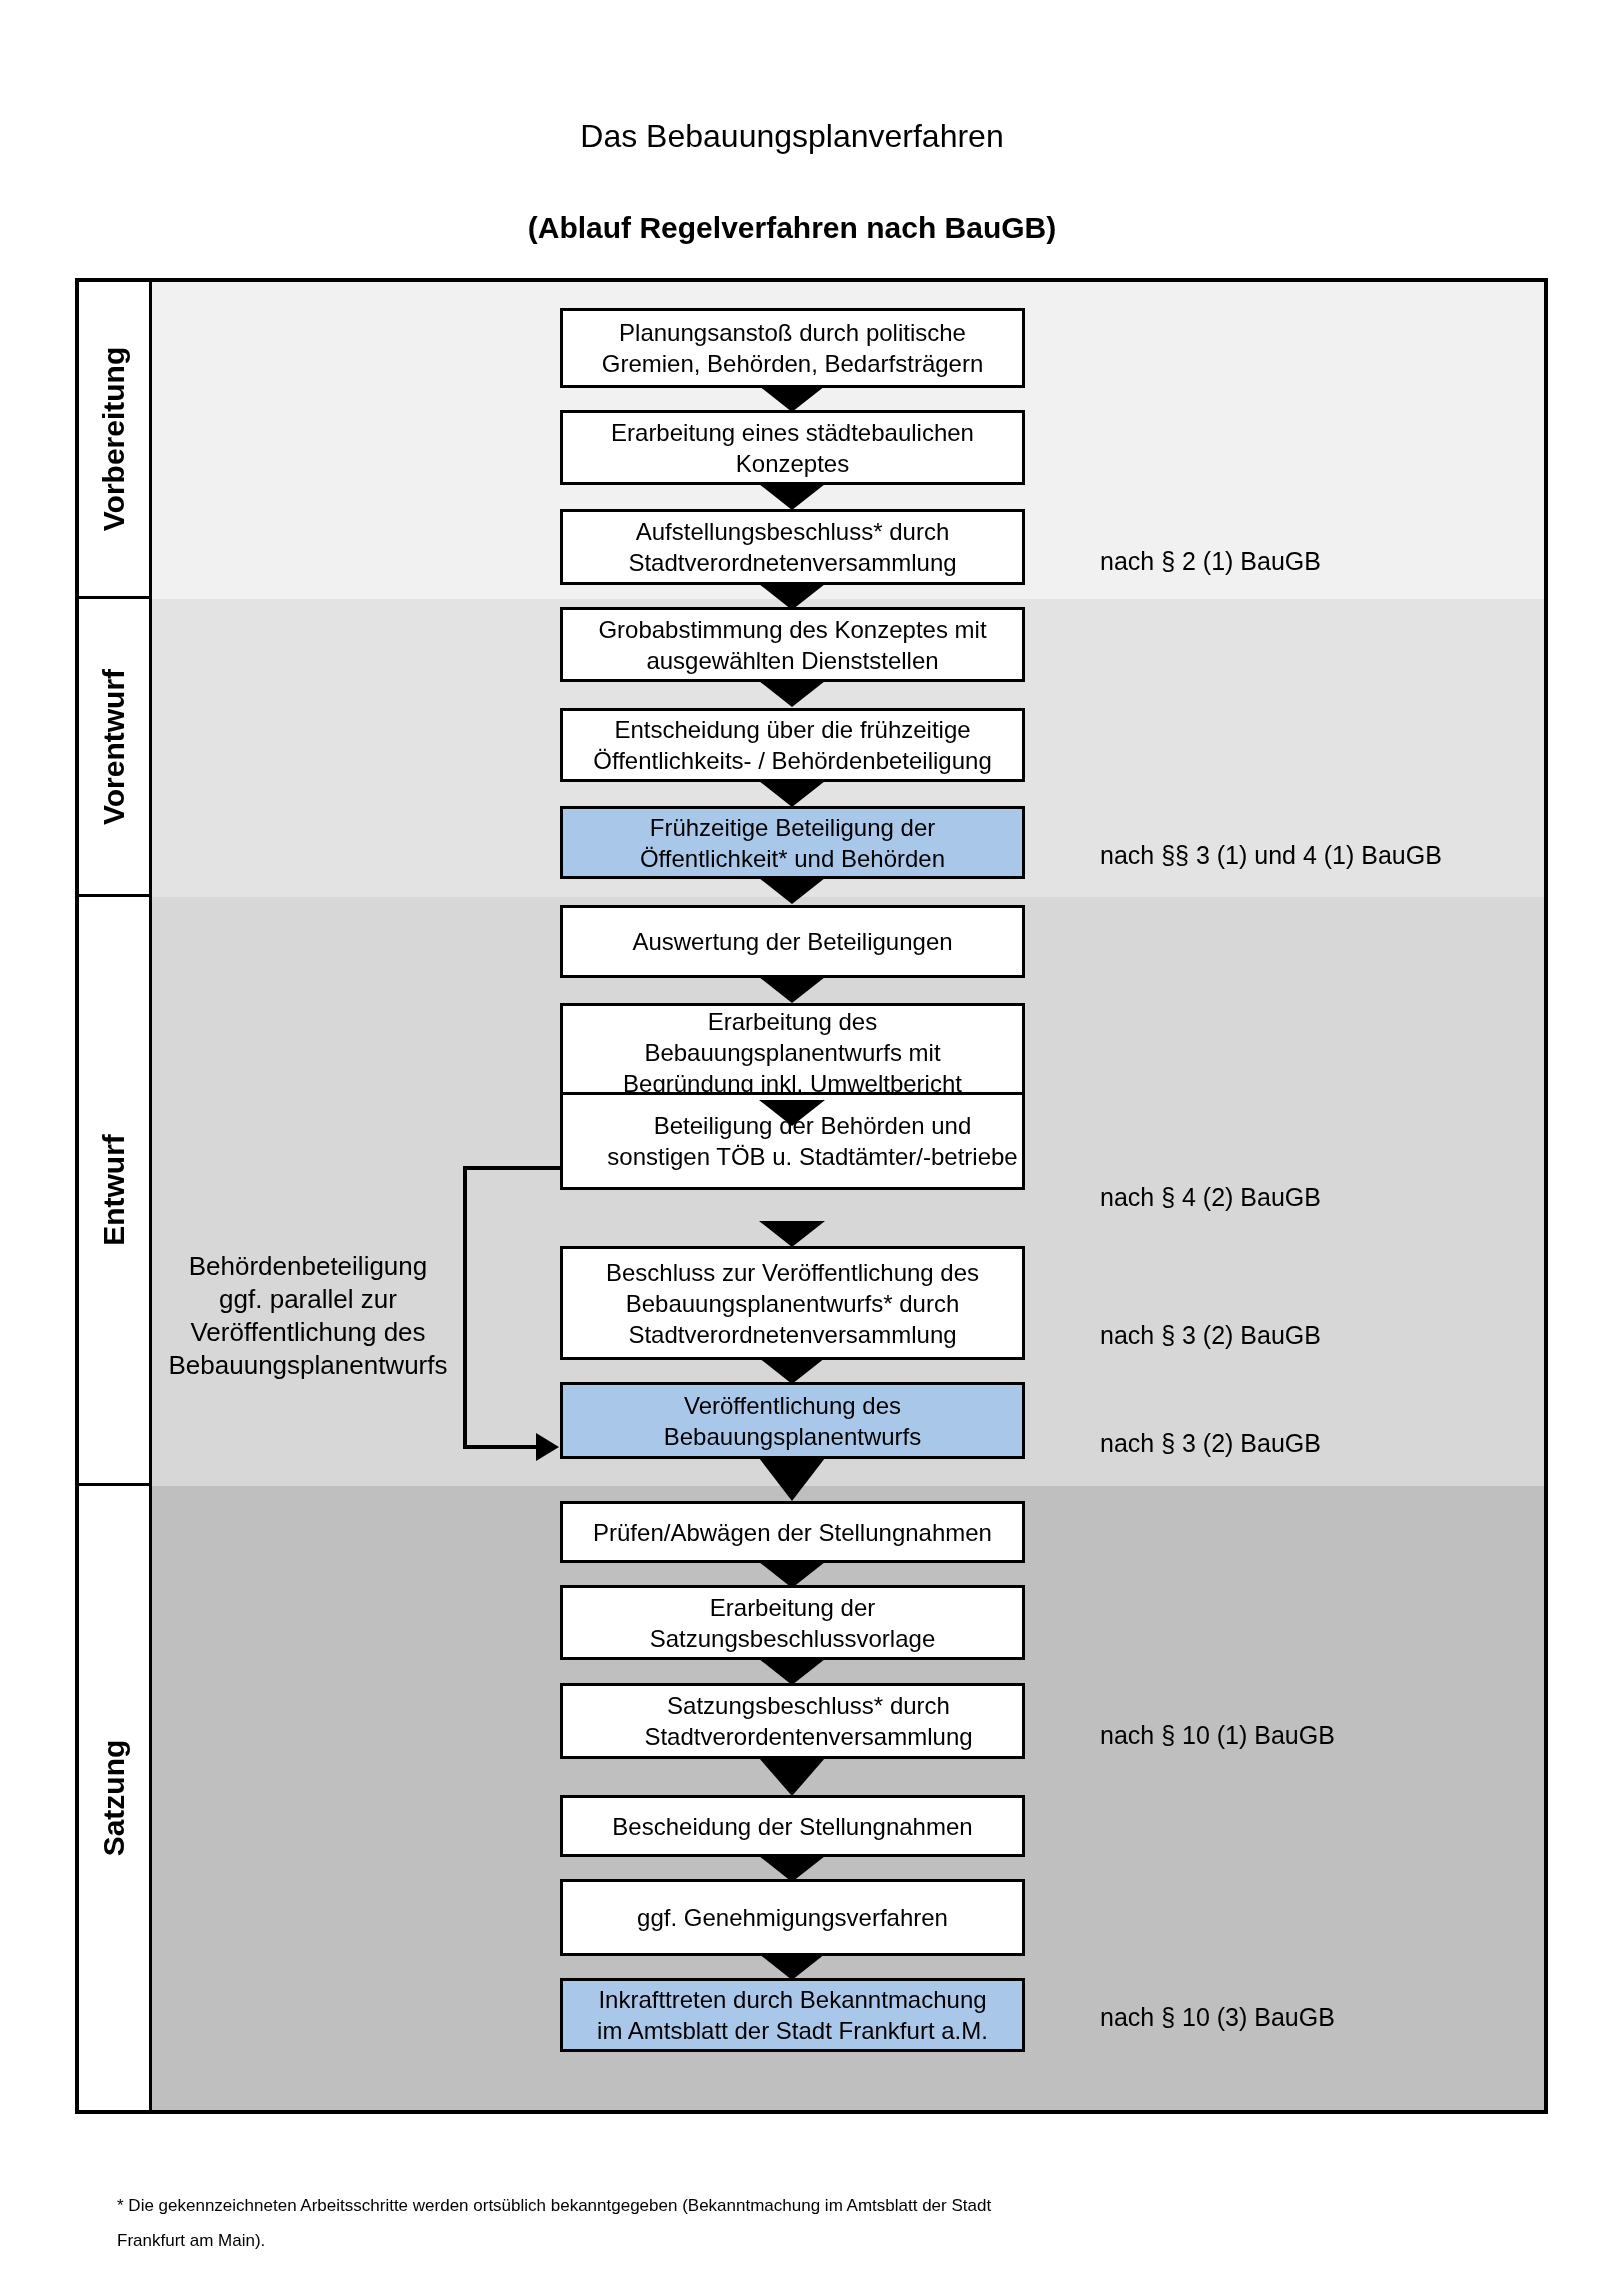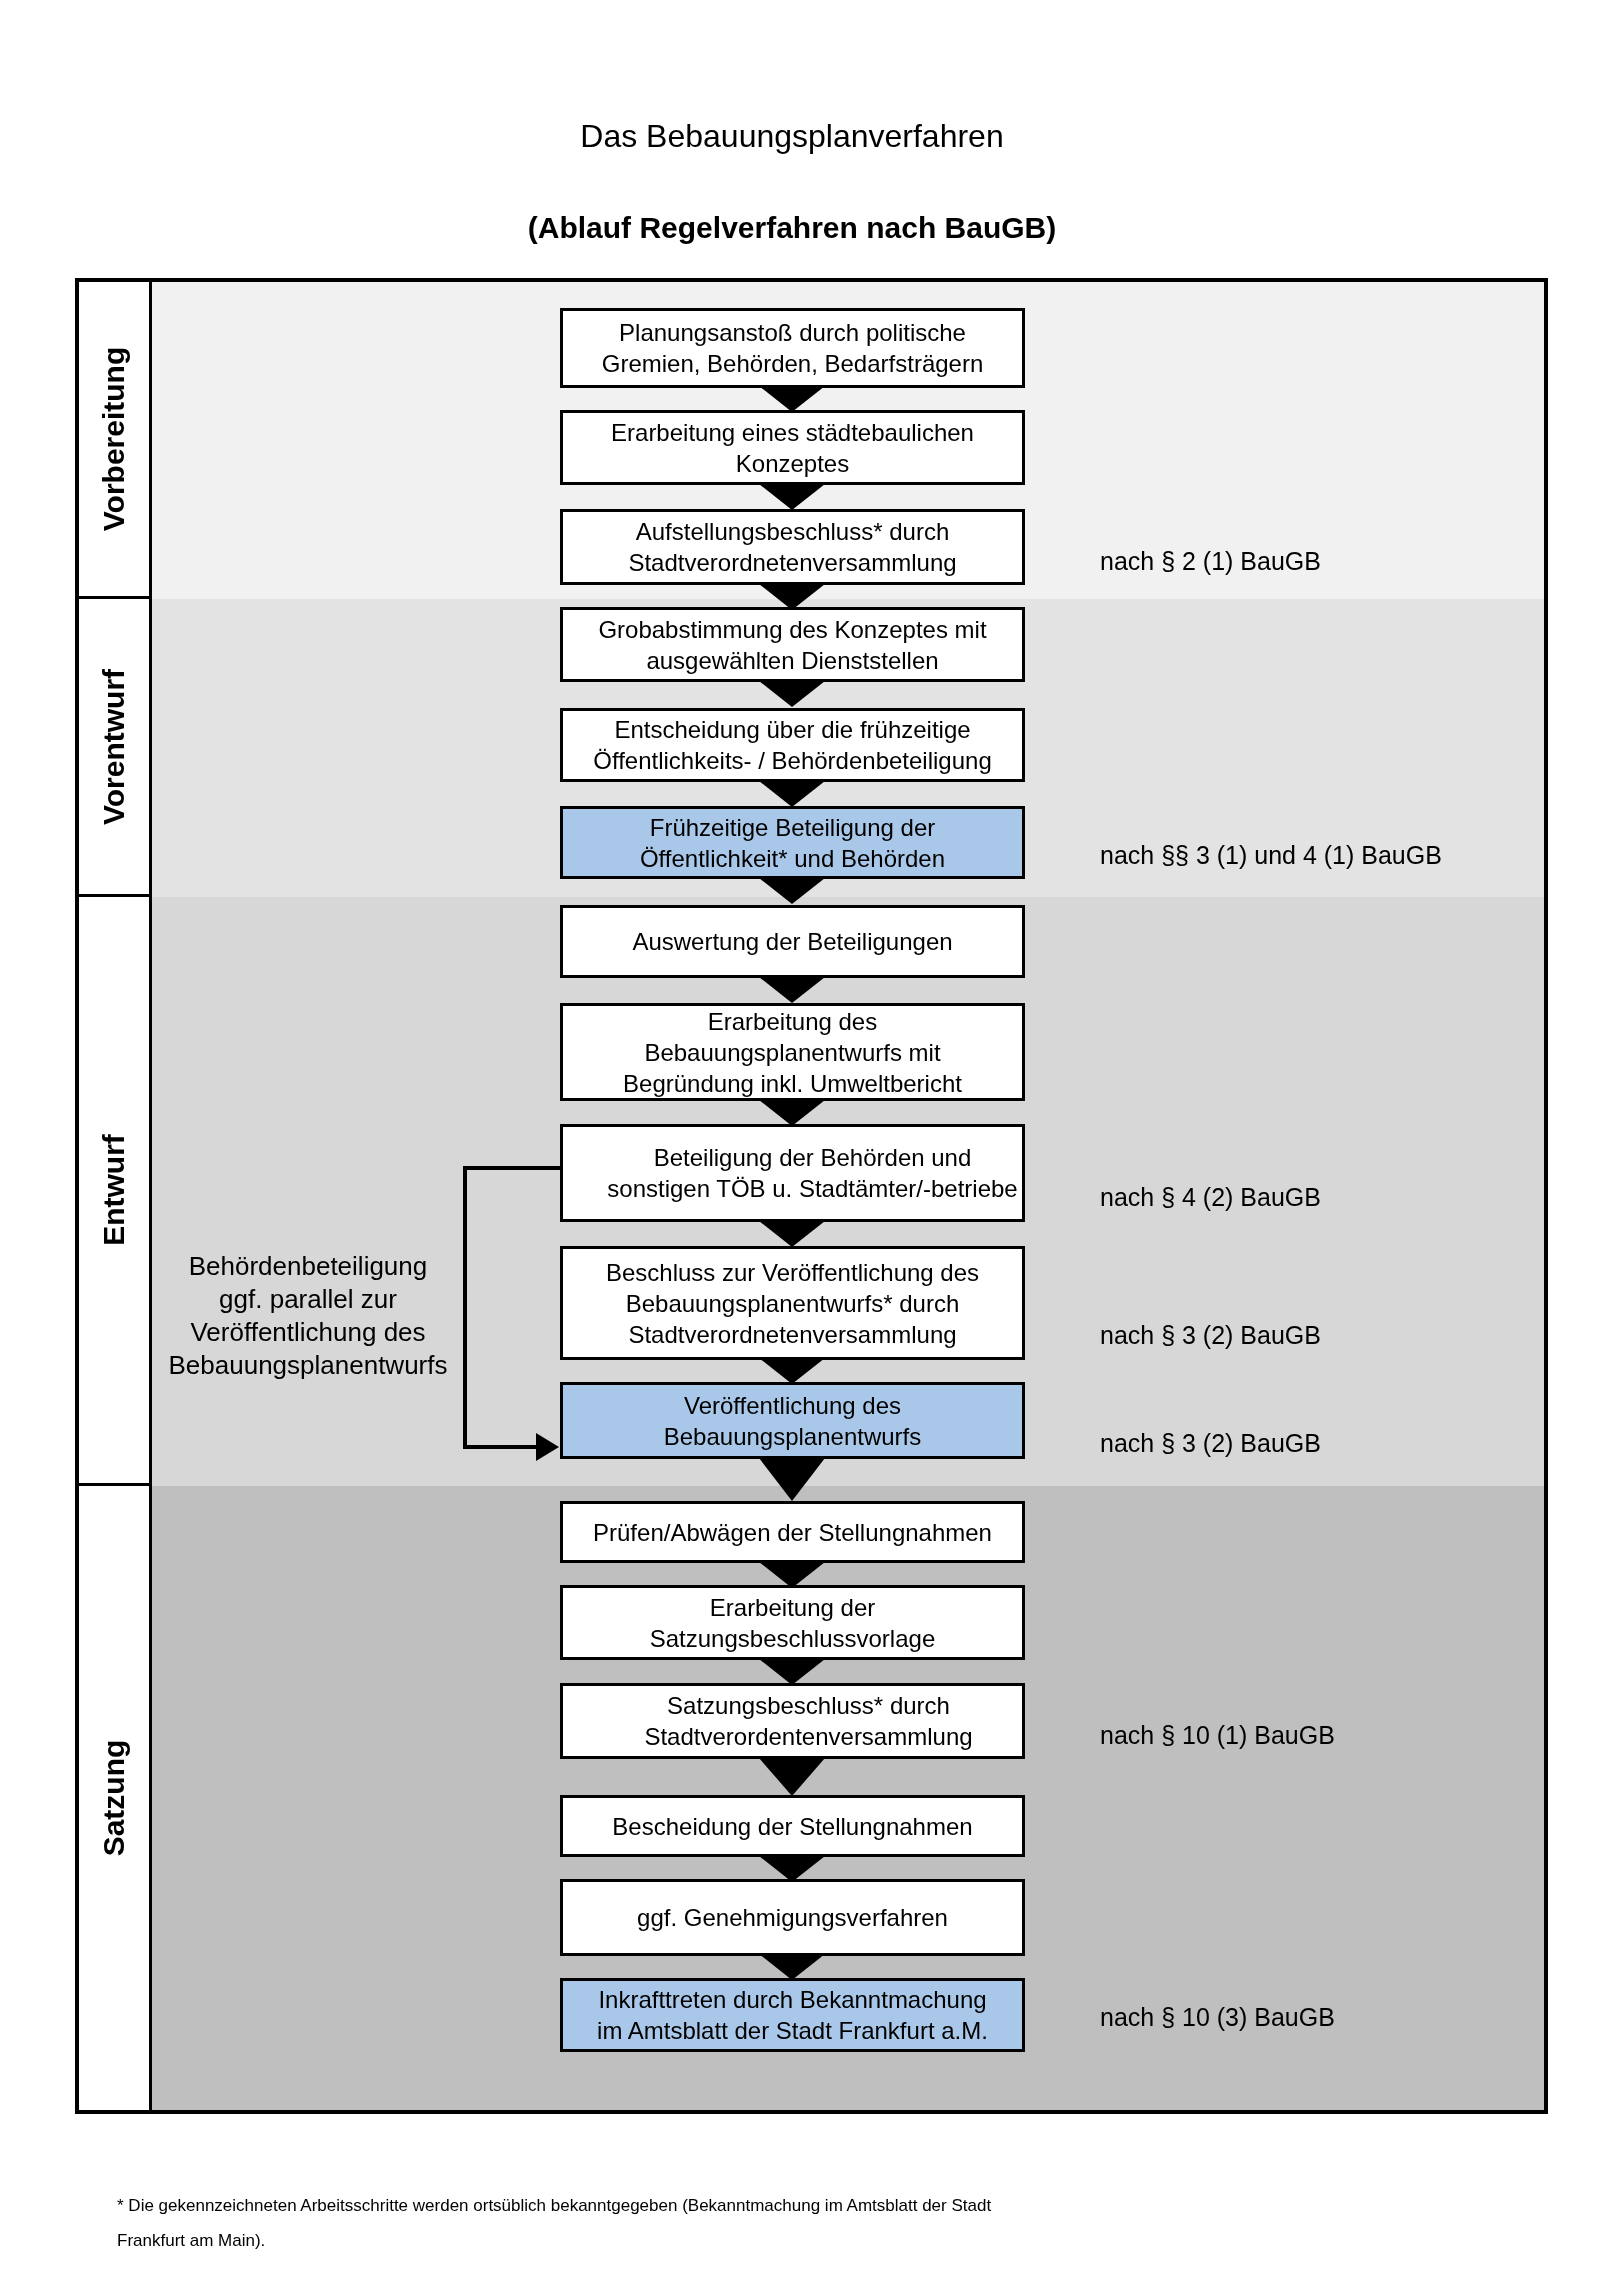--- a/index.html
+++ b/index.html
@@ -43,21 +43,21 @@
         border:3.9px solid var(--border);display:flex;align-items:center;justify-content:center;}
   .fbox .txt{width:100%;text-align:center;white-space:pre-line;
         font-size:24px;line-height:31px;}
   .bld{font-weight:normal;}
   .hl{background:var(--highlight_box_bg);}
 
   .b1{top:308px;height:80px;}  .b2{top:410px;height:75px;}
   .b3{top:509px;height:76px;}  .b4{top:607px;height:75px;}
   .b5{top:708px;height:74px;} .b6{top:806px;height:73px;}
   .b7{top:905px;height:73px;} .b8{top:1003px;height:98px;}
-  .b9{top:1124px;height:98px;padding-left:40px;} .b10{top:1246px;height:114px;}
+  .b9{top:1092px;height:98px;padding-left:40px;} .b10{top:1246px;height:114px;}
   .b11{top:1382px;height:77px;}.b12{top:1501px;height:62px;}
   .b13{top:1585px;height:75px;}.b14{top:1683px;height:76px;padding-left:32px;}
   .b15{top:1795px;height:62px;} .b16{top:1879px;height:77px;}
   .b17{top:1978px;height:74px;}
 
   .arrow{position:absolute;left:759px;width:0;height:0;
          border-left:33px solid transparent;border-right:33px solid transparent;
          border-top:26px solid var(--border);}
   .a1{top:386px;}  .a2{top:484px;}  .a3{top:584px;}  .a4{top:681px;}
   .a5{top:781px;} .a6{top:878px;} .a7{top:977px;} .a8{top:1100px;}

